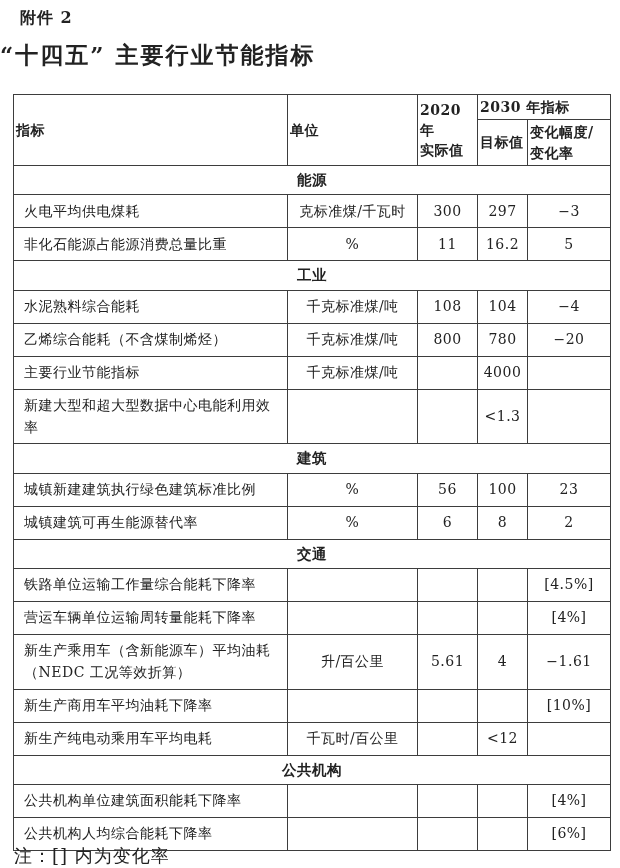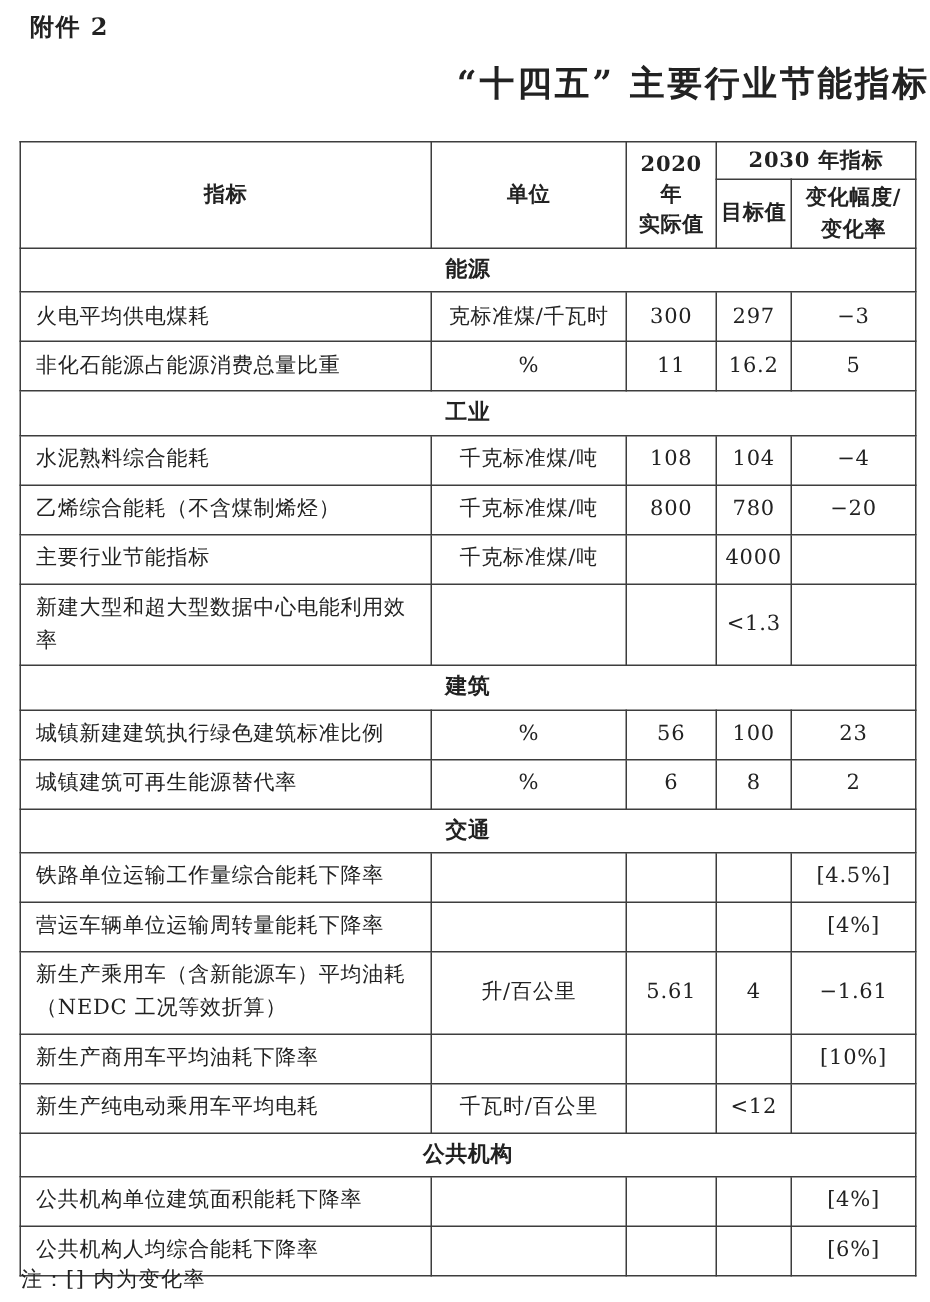--- a/index.html
+++ b/index.html
@@ -24,21 +24,21 @@
     left: 20px;
     font-size: 16px;
     font-weight: bold;
     letter-spacing: 1px;
   }
   .doc-title {
     position: absolute;
     top: 40px;
     left: 0;
     width: 620px;
-    text-align: right;
+    text-align: left;
     font-size: 23px;
     font-weight: bold;
     letter-spacing: 2px;
     margin: 0;
   }
   table.indicators {
     position: absolute;
     top: 94px;
     left: 13px;
     width: 597px;
@@ -47,21 +47,21 @@
   }
   table.indicators th,
   table.indicators td {
     border: 1px solid #3d3d3d;
     font-size: 14px;
     box-sizing: border-box;
     letter-spacing: 0.5px;
   }
   table.indicators th {
     font-weight: bold;
-    text-align: center;
+    text-align: left;
     vertical-align: middle;
     white-space: pre-line;
     line-height: 1.45;
     padding: 2px 2px;
   }
   thead tr.head-top th { height: 23px; }
   thead tr.head-bottom th { height: 40px; }
   tbody td {
     height: 33px;
     padding: 5px 4px;
@@ -78,21 +78,21 @@
     font-weight: bold;
     text-align: center;
     padding: 3px 10px;
     height: 26px;
     font-size: 14.5px;
   }
   .footnote {
     position: absolute;
     top: 844px;
     left: 14px;
-    font-size: 14px;
+    font-size: 18px;
     letter-spacing: 1px;
   }
 </style>
 </head>
 <body>
 
 <div class="page">
 
   <div class="attachment-label">附件 2</div>
 

